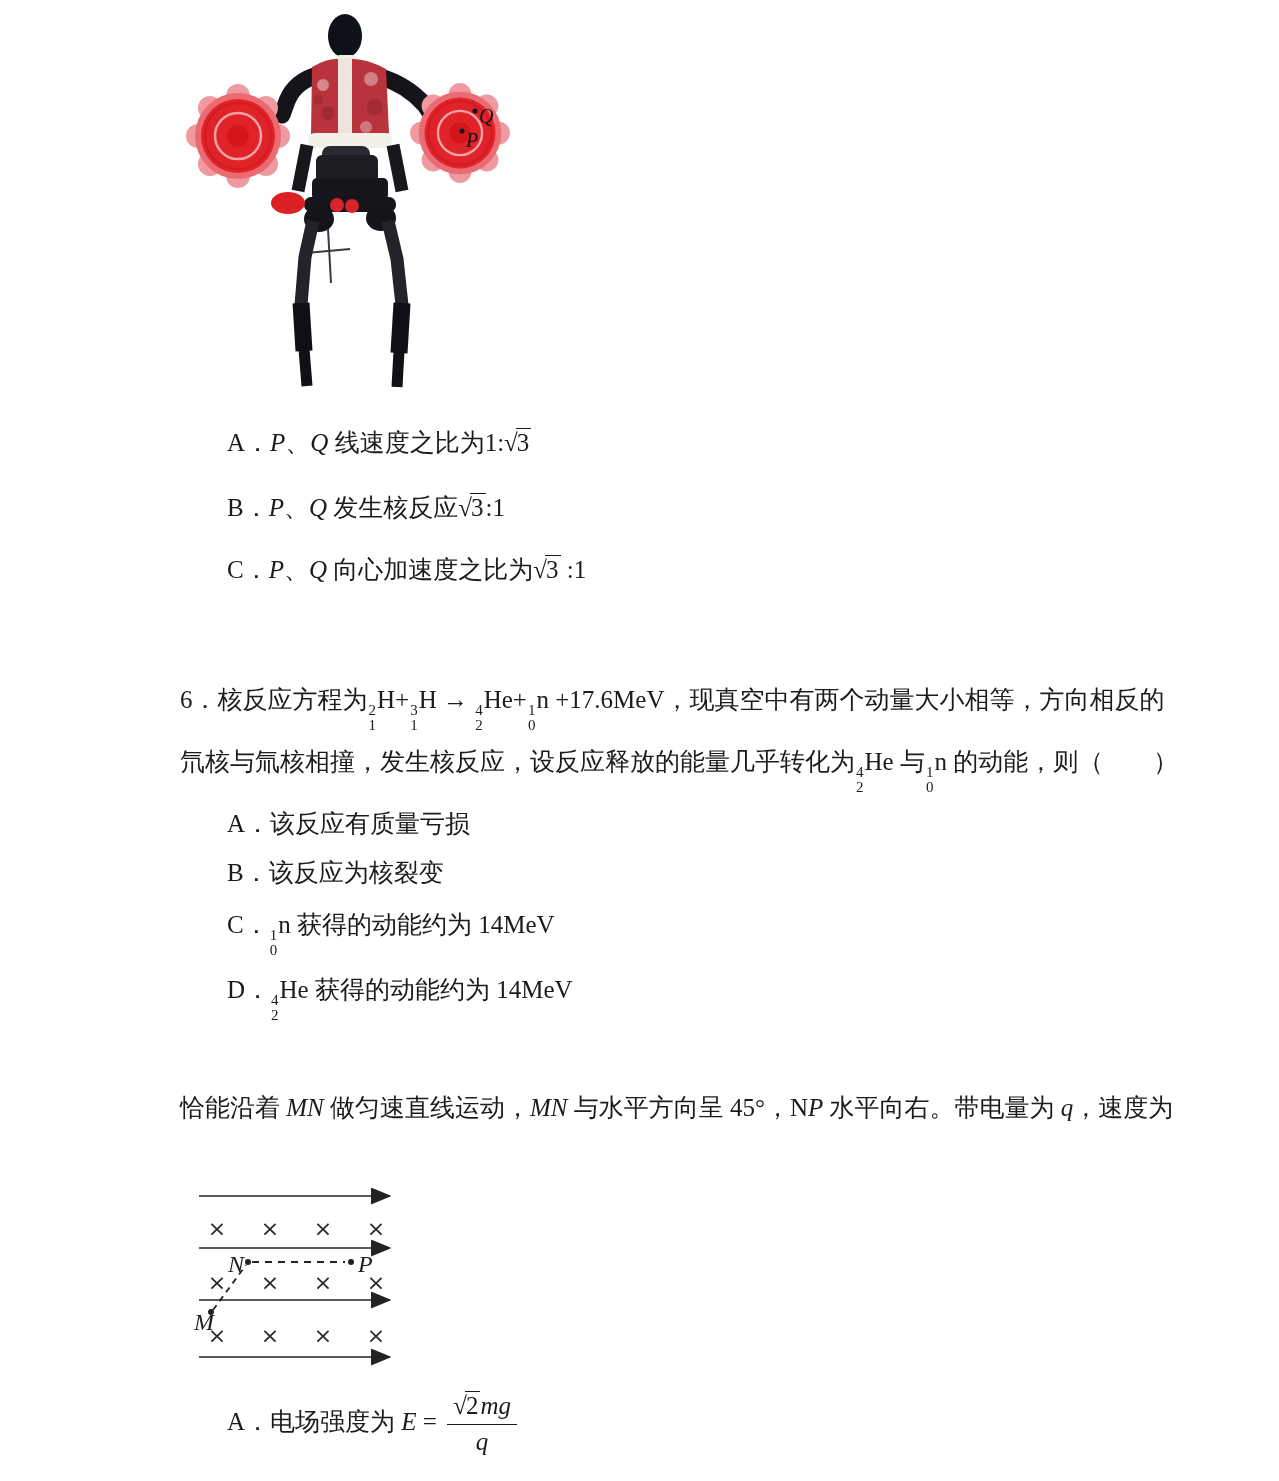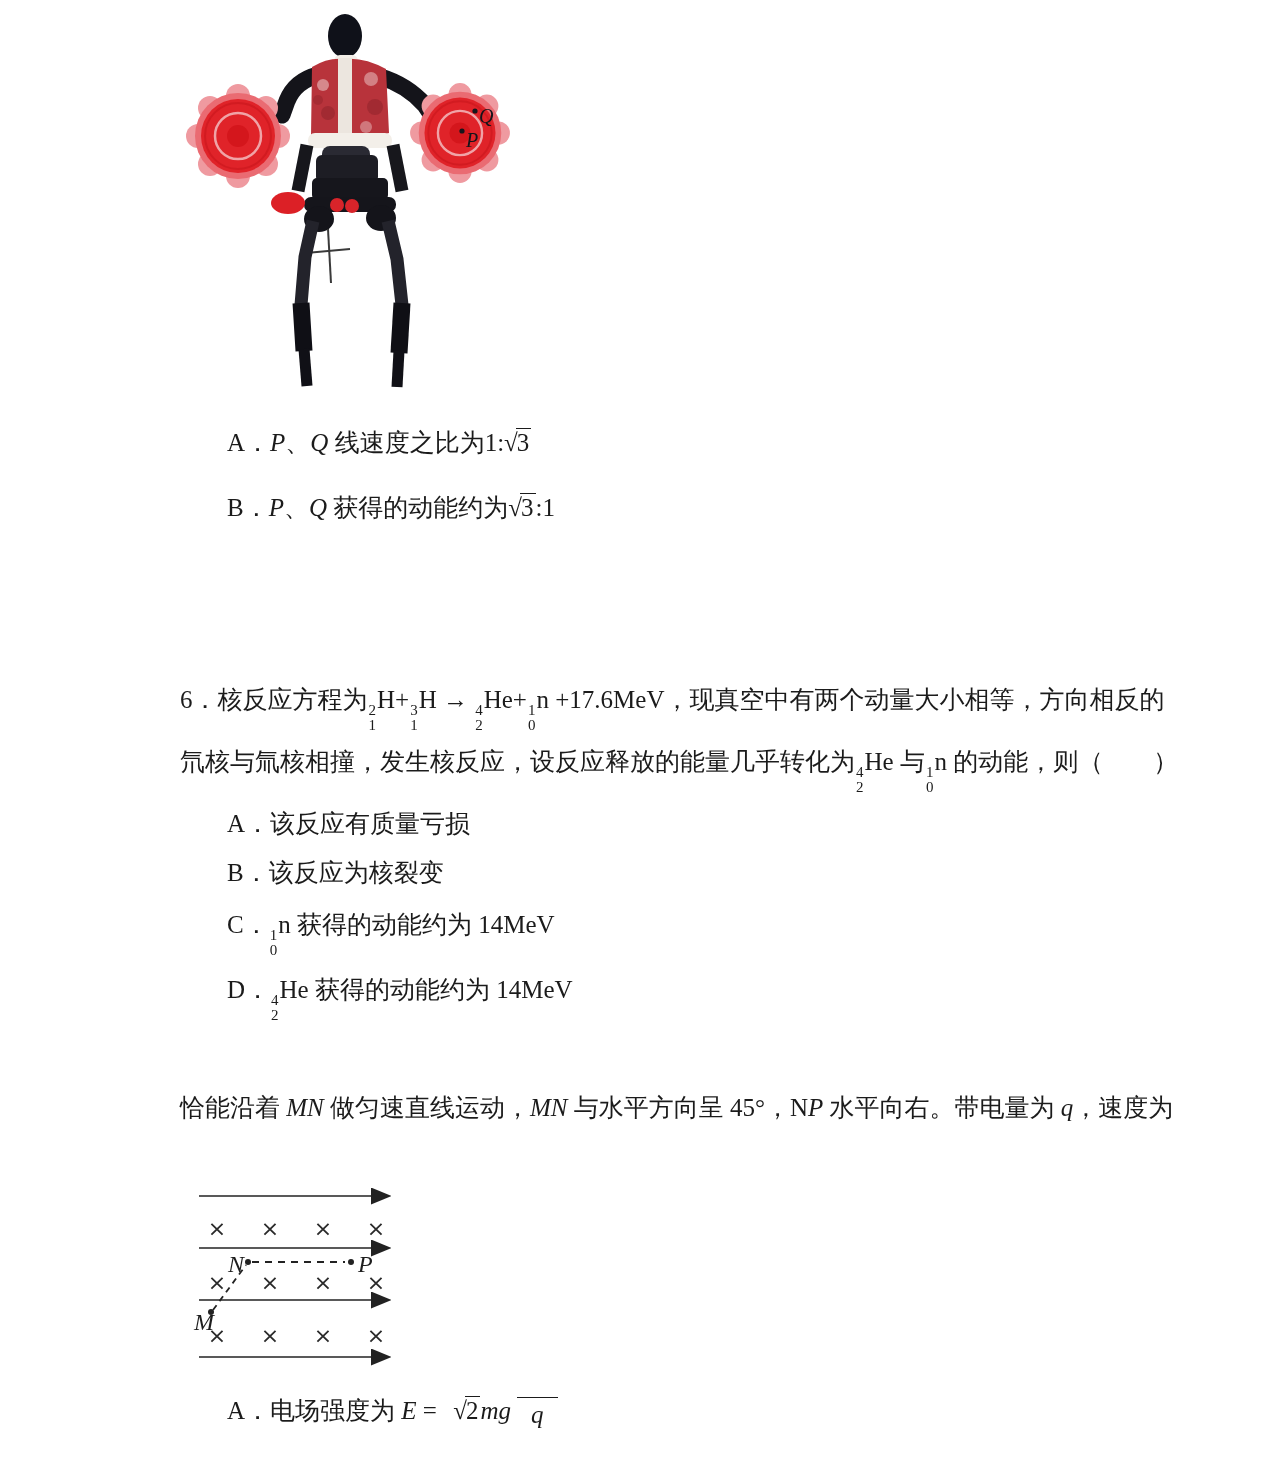--- a/index.html
+++ b/index.html
@@ -13,21 +13,21 @@
   .it{font-style:italic;}
   
   .scripts{display:inline-flex;flex-direction:column;align-items:center;line-height:1;
            font-size:15px;font-style:normal;vertical-align:-7px;margin:0 1px;}
   .scripts .ssup,.scripts .ssub{display:block;height:15px;}
   
   .sqrt{white-space:nowrap;}
   .sqrt .rad{letter-spacing:-2px;}
   .sqrt .bar{border-top:1.6px solid #1b1b1b;padding:0 2px 0 1px;}
   
-  .frac{display:inline-flex;align-items:center;vertical-align:middle;
+  .frac{display:inline-flex;flex-direction:column;align-items:center;vertical-align:middle;
         line-height:1.15;margin-left:4px;}
   .frac .num{display:block;padding:0 6px 3px;}
   .frac .den{display:block;border-top:1.7px solid #1b1b1b;padding:3px 14px 0;align-self:stretch;text-align:center;}
   .figure-box{position:absolute;left:185px;top:5px;width:330px;height:390px;}
   .robot{filter:blur(0.4px);}
   .diagram-box{position:absolute;left:192px;top:1188px;width:212px;height:184px;}
   .dgm-label{font-family:"Liberation Serif","DejaVu Serif",serif;font-style:italic;font-size:24px;fill:#1d1d1d;}
   .dgm-cross{font-family:"DejaVu Sans","Liberation Sans",sans-serif;font-size:22px;fill:#2b2b2b;}
   .drum-label{font-family:"Liberation Serif","DejaVu Serif",serif;font-style:italic;font-size:20px;fill:#14141a;}
 </style>
@@ -102,21 +102,22 @@
 
         <circle cx="290" cy="106" r="2.6" fill="#16161c"></circle>
         <text x="294" y="118" class="drum-label">Q</text>
         <circle cx="277" cy="126" r="2.6" fill="#16161c"></circle>
         <text x="281" y="142" class="drum-label">P</text>
       </g>
     </svg>
   </div>
 
   <div class="tl opt" style="top:424px"><span>A．</span><span class="it">P</span><span>、</span><span class="it">Q</span><span> 线速度之比为</span><span>1:</span><span class="sqrt"><span class="rad">√</span><span class="bar">3</span></span></div>
-  <div class="tl opt" style="top:489px"><span>B．</span><span class="it">P</span><span>、</span><span class="it">Q</span><span> 获得的动能约为</span><span class="sqrt"><span class="rad">√</span><span class="bar">3</span></span><span>:1</span></div>
+  <div class="tl opt" style="top:489px"><span>B．</span><span class="it">P</span><span>、</span><span class="it">Q</span><span> 发生核反应</span><span class="sqrt"><span class="rad">√</span><span class="bar">3</span></span><span>:1</span></div>
+  <div class="tl opt" style="top:551px"><span>C．</span><span class="it">P</span><span>、</span><span class="it">Q</span><span> 向心加速度之比为</span><span class="sqrt"><span class="rad">√</span><span class="bar">3</span></span><span> :1</span></div>
 
   <div class="tl stem" style="top:681px"><span>6．核反应方程为</span><span class="scripts">
         <span class="ssup">2</span>
         <span class="ssub">1</span>
       </span><span>H+</span><span class="scripts">
         <span class="ssup">3</span>
         <span class="ssub">1</span>
       </span><span>H → </span><span class="scripts">
         <span class="ssup">4</span>
         <span class="ssub">2</span>

